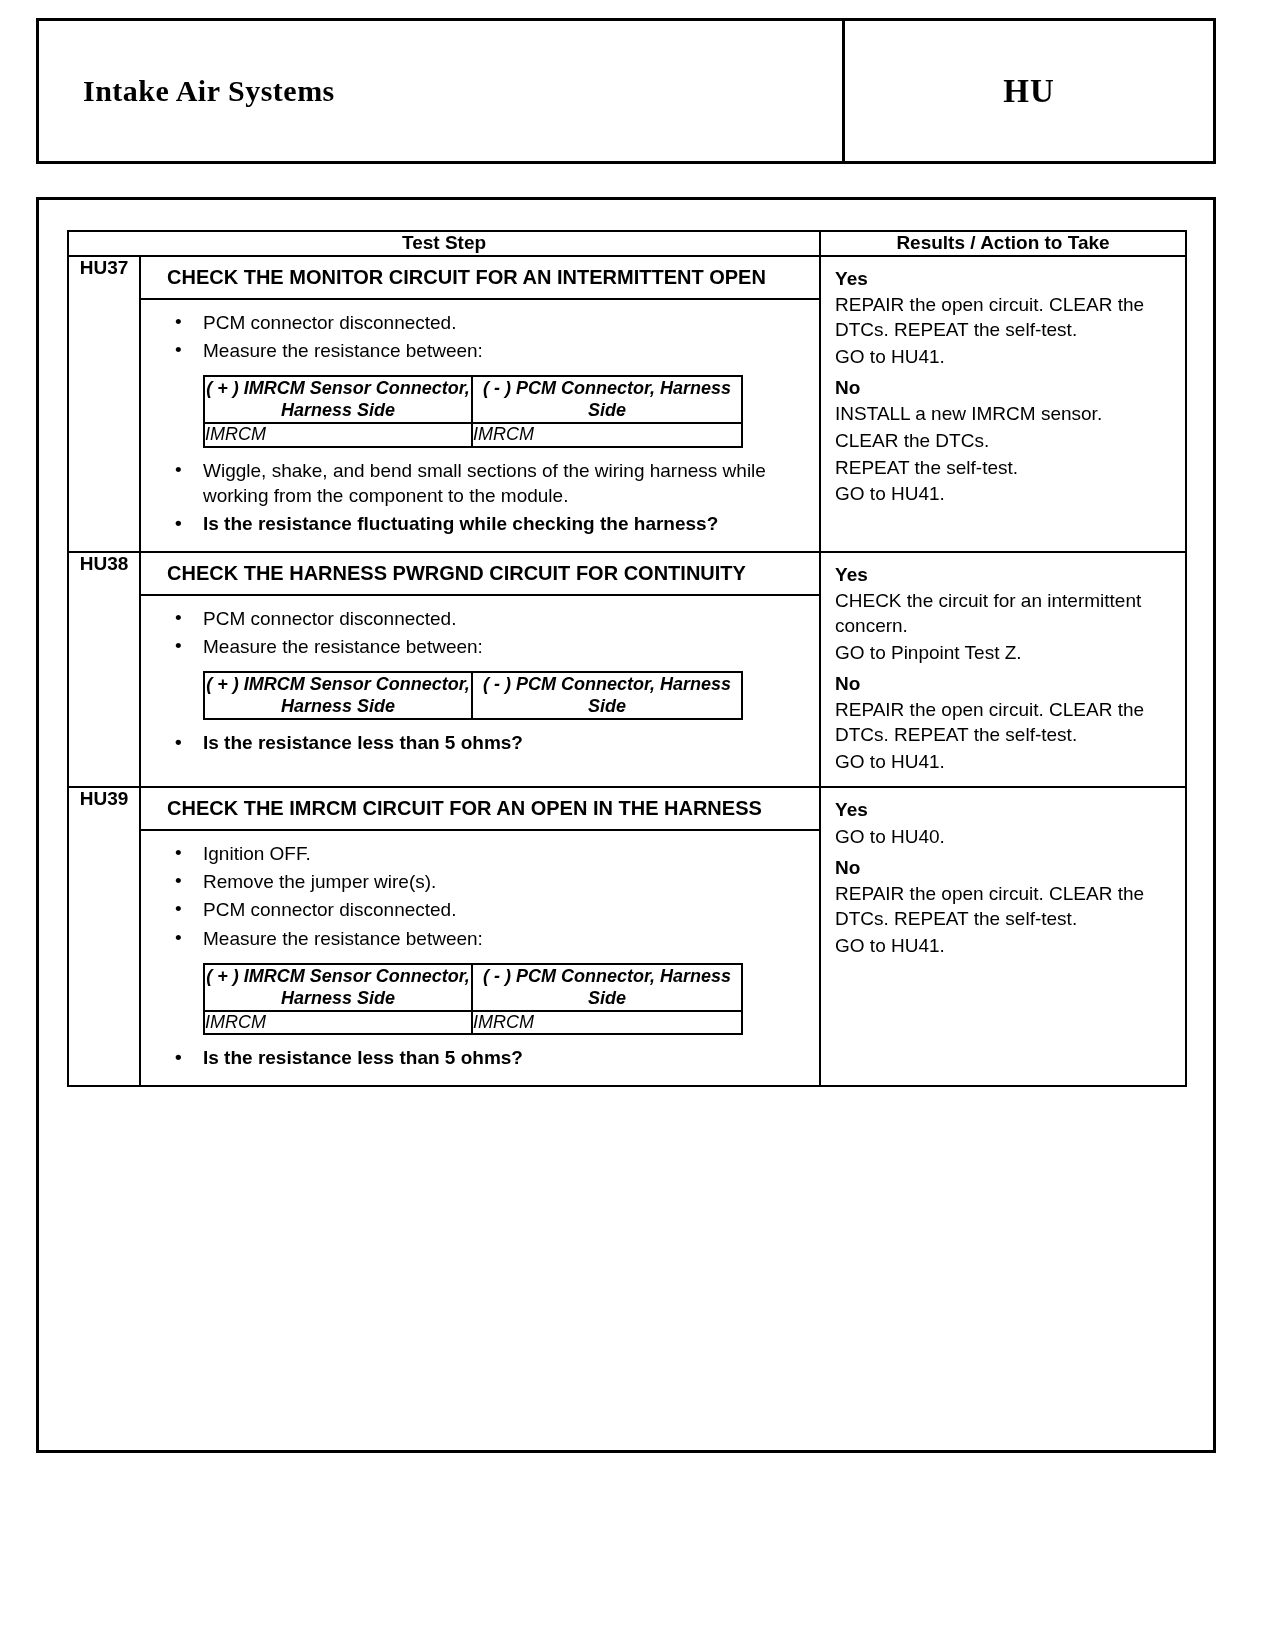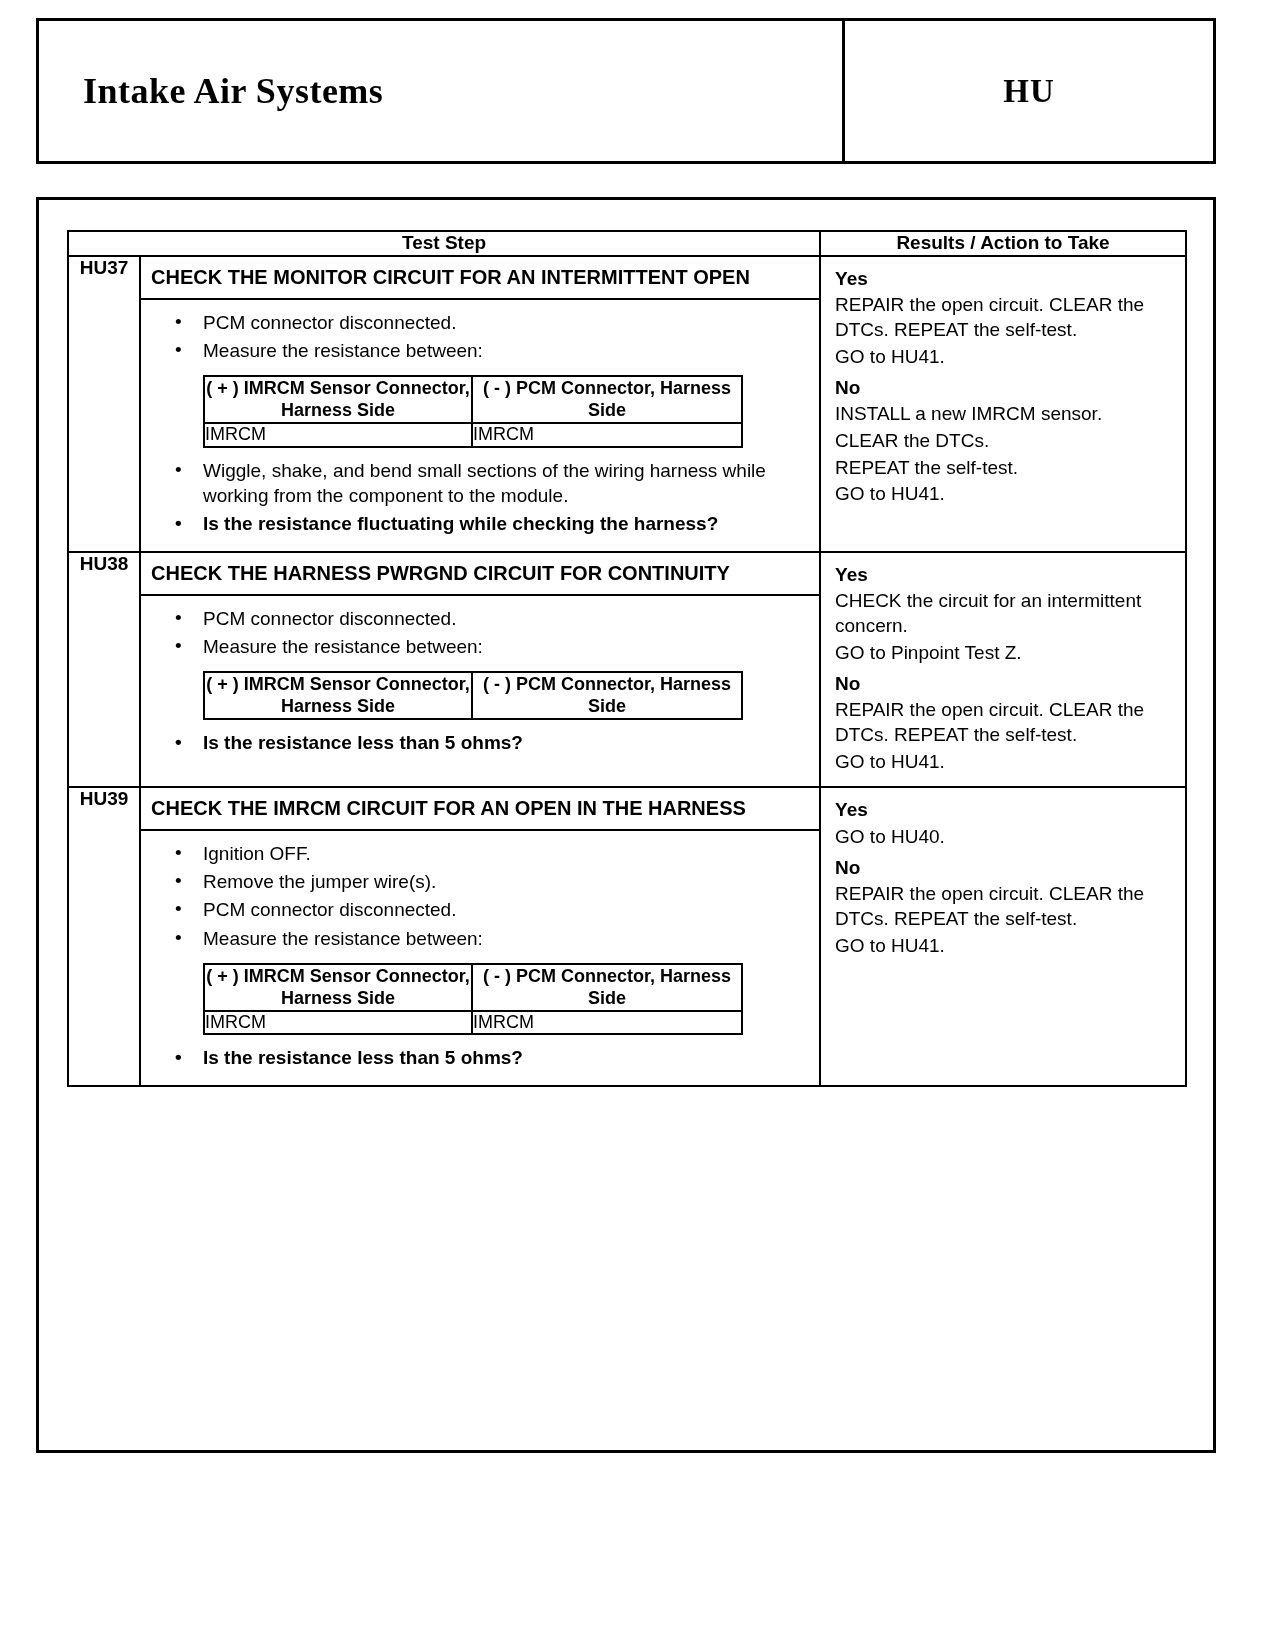--- a/index.html
+++ b/index.html
@@ -36,21 +36,21 @@
     flex: 0 0 806px;
     border-right: 3px solid #000;
     display: flex;
     align-items: center;
     padding-left: 44px;
     box-sizing: border-box;
   }
   .header-title {
     font-family: "Liberation Serif", serif;
     font-weight: bold;
-    font-size: 36px;
+    font-size: 30px;
     letter-spacing: 0.5px;
   }
   .header-code-cell {
     flex: 1 1 auto;
     display: flex;
     align-items: center;
     justify-content: center;
   }
   .header-code {
     font-family: "Liberation Serif", serif;
@@ -105,21 +105,21 @@
     border-radius: 11px;
   }
 
   .step-cell {
     padding: 0;
   }
   .step-title {
     font-weight: bold;
     font-size: 20px;
     line-height: 1.25;
-    padding: 8px 10px 8px 10px;
+    padding: 8px 10px 8px 26px;
     border-bottom: 2px solid #000;
   }
   .step-body {
     padding: 10px 10px 12px 10px;
   }
 
   ul.bullets {
     margin: 0;
     padding: 0 0 0 52px;
     list-style: none;
@@ -140,20 +140,21 @@
   ul.bullets li.bold {
     font-weight: bold;
   }
 
   
   .sub-table {
     border-collapse: collapse;
     table-layout: fixed;
     margin: 12px 0 10px 52px;
     width: 538px;
+    font-style: italic;
   }
   .sub-table td {
     border: 2px solid #000;
     padding: 0;
   }
   .sub-col-a { width: 268px; }
   .sub-col-b { width: 270px; }
   .sub-head {
     text-align: center;
     font-weight: bold;

